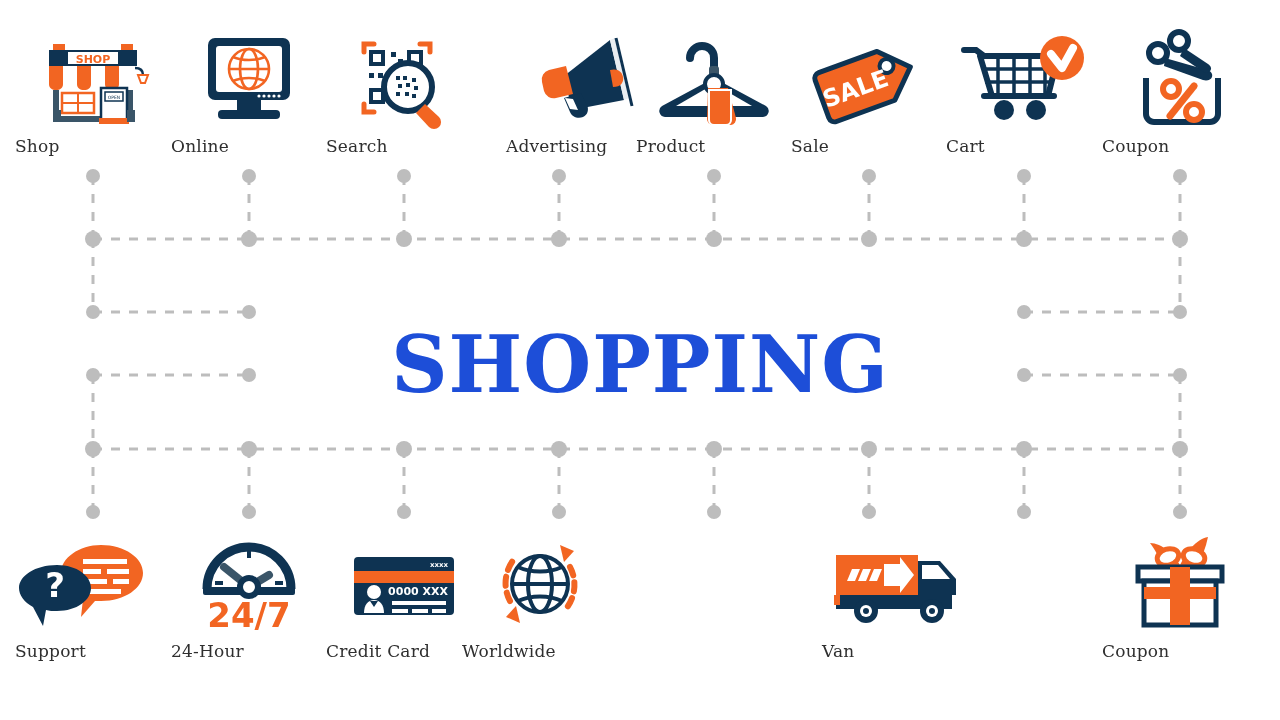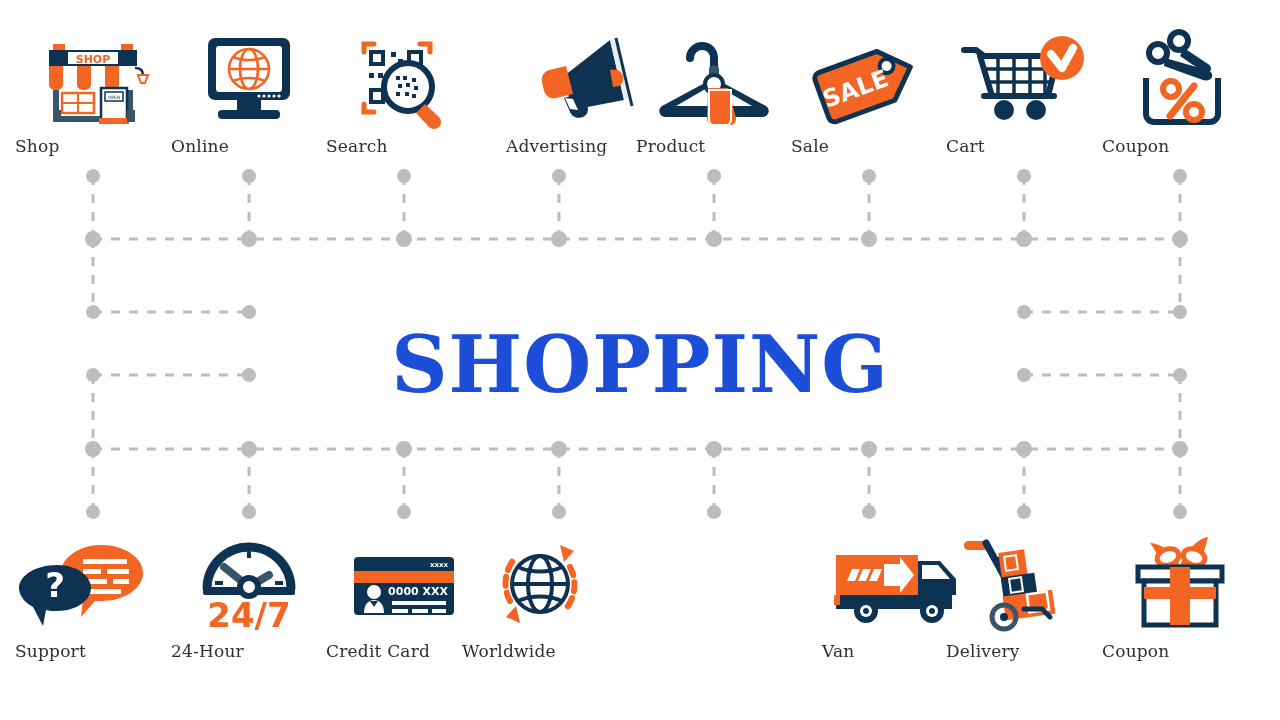--- a/index.html
+++ b/index.html
@@ -399,37 +399,20 @@
       <circle cx="44" cy="80" r="12" fill="#0E3352"></circle>
       <circle cx="44" cy="80" r="6" fill="#ffffff"></circle>
       <circle cx="44" cy="80" r="3" fill="#0E3352"></circle>
       <circle cx="110" cy="80" r="12" fill="#0E3352"></circle>
       <circle cx="110" cy="80" r="6" fill="#ffffff"></circle>
       <circle cx="110" cy="80" r="3" fill="#0E3352"></circle>
     </svg>
     <span class="cap">Van</span>
   </div>
 
-  <div class="cell row-bot" style="left:946px">
-    <svg class="art" viewBox="0 0 156 104">
-      <rect x="18" y="10" width="24" height="9" rx="4.5" fill="#F26522"></rect>
-      <path d="M40 12l36 66" stroke="#0E3352" stroke-width="7" stroke-linecap="round"></path>
-      <path d="M52 26l40 56" stroke="#0E3352" stroke-width="4"></path>
-      <rect x="54" y="20" width="26" height="26" fill="#F26522" transform="rotate(-8 67 33)"></rect>
-      <rect x="59" y="25" width="12" height="14" fill="none" stroke="#ffffff" stroke-width="2" transform="rotate(-8 65 32)"></rect>
-      <rect x="56" y="44" width="34" height="22" fill="#0E3352" transform="rotate(-8 73 55)"></rect>
-      <rect x="64" y="47" width="12" height="14" fill="none" stroke="#ffffff" stroke-width="2" transform="rotate(-8 70 54)"></rect>
-      <rect x="58" y="62" width="50" height="24" fill="#F26522" transform="rotate(-8 83 74)"></rect>
-      <rect x="82" y="62" width="20" height="18" fill="none" stroke="#ffffff" stroke-width="2.5" transform="rotate(-8 92 71)"></rect>
-      <path d="M78 78h18l8 8" stroke="#0E3352" stroke-width="5" fill="none" stroke-linecap="round"></path>
-      <circle cx="58" cy="86" r="12" fill="none" stroke="#3a5568" stroke-width="5"></circle>
-      <circle cx="58" cy="86" r="4" fill="#0E3352"></circle>
-    </svg>
-    <span class="cap">Delivery</span>
-  </div>
 
   <div class="cell row-bot" style="left:1102px">
     <svg class="art" viewBox="0 0 156 104">
       <path d="M78 34c-6-10-18-22-30-22 6 8 10 16 12 22z" fill="#F26522"></path>
       <path d="M78 34c6-12 16-26 28-28-2 10-6 20-10 28z" fill="#F26522"></path>
       <ellipse cx="66" cy="26" rx="11" ry="8" fill="#ffffff" stroke="#F26522" stroke-width="5" transform="rotate(-18 66 26)"></ellipse>
       <ellipse cx="92" cy="26" rx="11" ry="8" fill="#ffffff" stroke="#F26522" stroke-width="5" transform="rotate(18 92 26)"></ellipse>
       <rect x="36" y="36" width="84" height="14" fill="#ffffff" stroke="#0E3352" stroke-width="5"></rect>
       <rect x="42" y="50" width="72" height="44" fill="#ffffff" stroke="#0E3352" stroke-width="5"></rect>
       <rect x="68" y="36" width="20" height="58" fill="#F26522"></rect>

